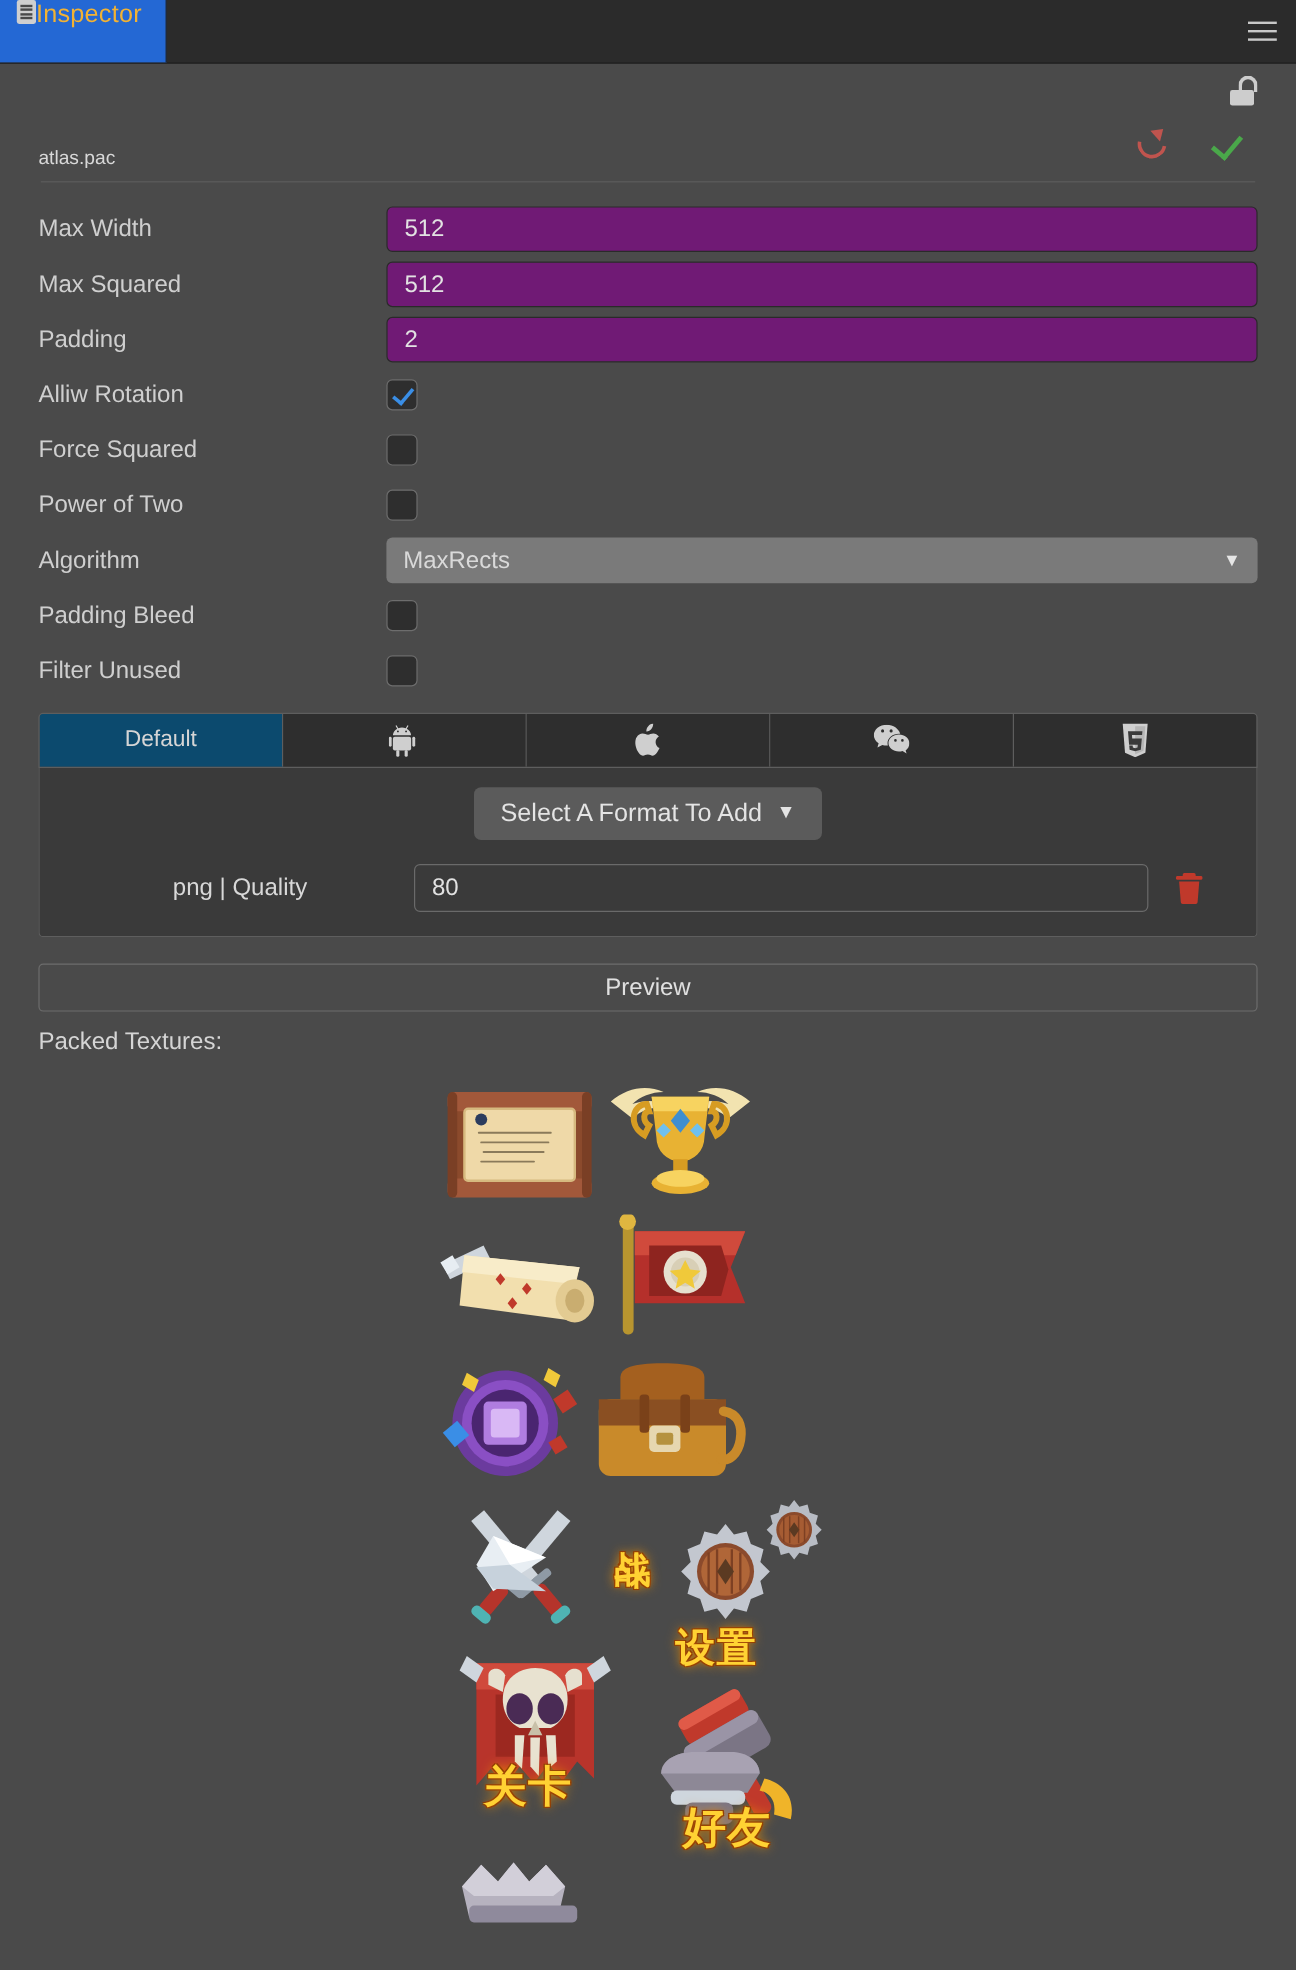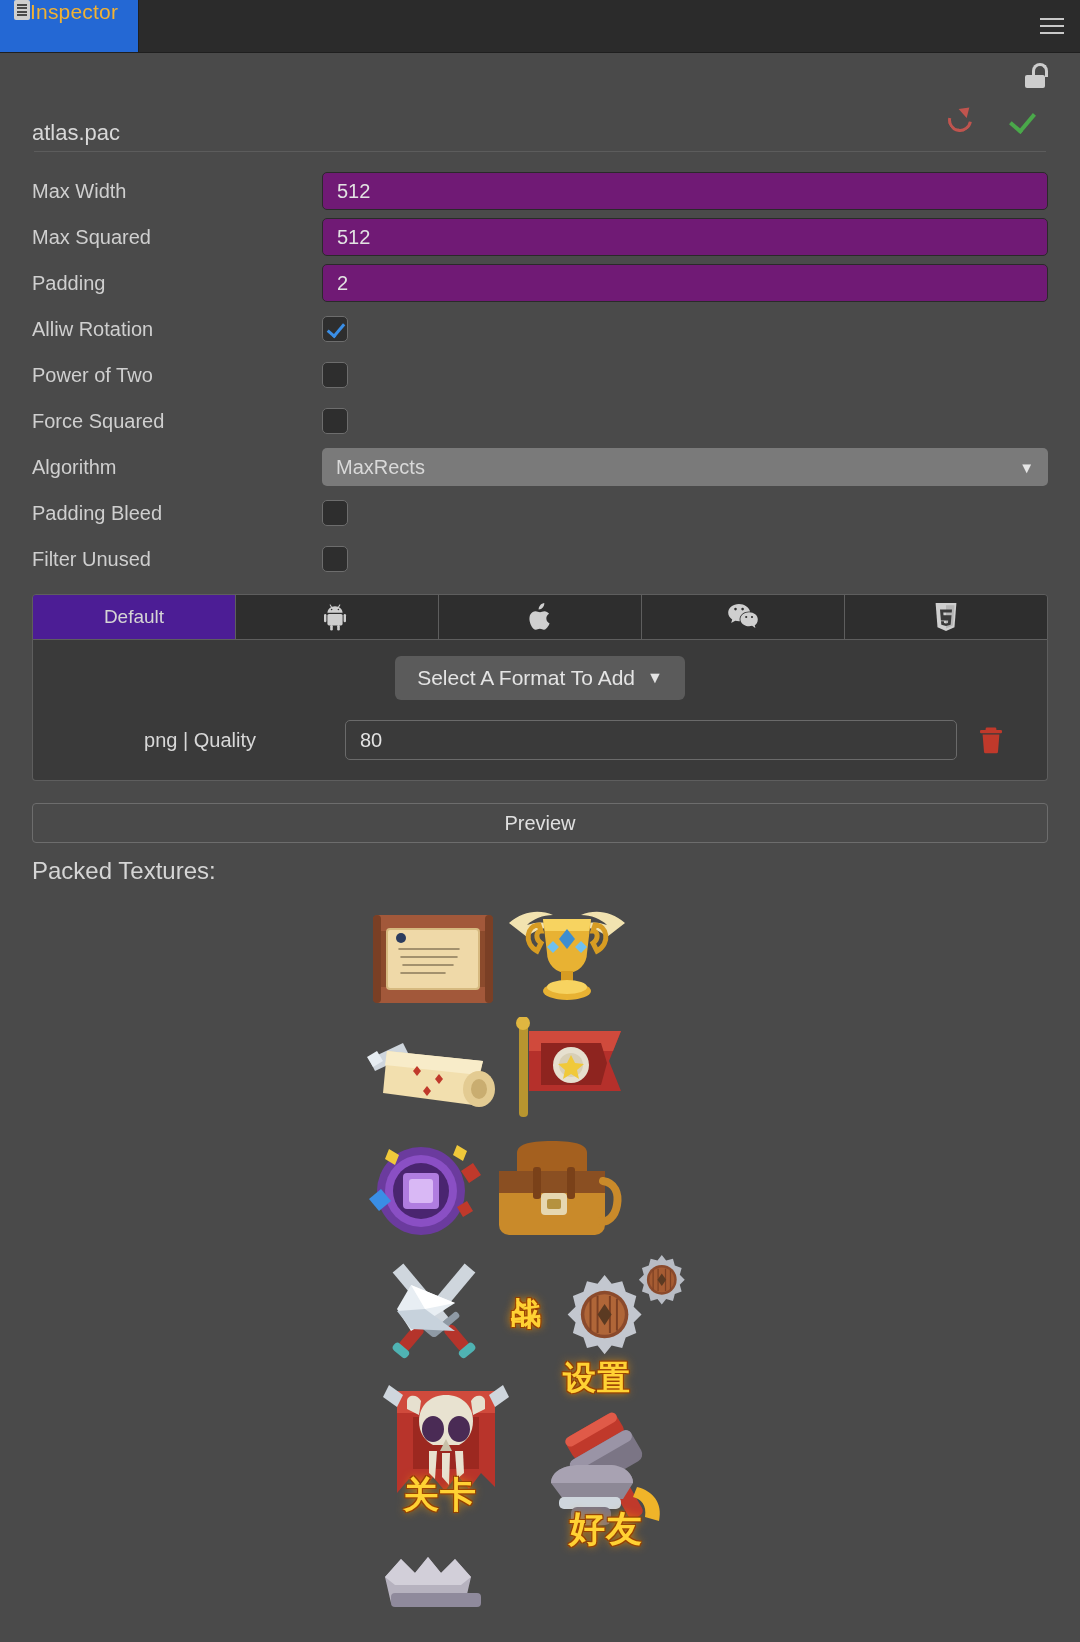--- a/index.html
+++ b/index.html
@@ -43,21 +43,21 @@
     background: #cdcdcd; border-radius: 2px;
   }
   .lock-icon .shackle {
     position: absolute; left: 10px; top: 0px; width: 16px; height: 14px;
     border: 3px solid #cdcdcd; border-bottom: none;
     border-radius: 9px 9px 0 0;
   }
   .filerow {
     display: flex; align-items: center; height: 62px;
   }
-  .filename { color: #d8d8d8; font-size: 22px; flex: 1; margin-top: 25px; }
+  .filename { color: #d8d8d8; font-size: 16px; flex: 1; margin-top: 25px; }
   .hdr-actions { display: flex; align-items: center; gap: 36px; padding-right: 8px; }
   .refresh-icon {
     width: 28px; height: 28px; position: relative; cursor: pointer;
   }
   .refresh-icon .ring {
     position: absolute; inset: 2px; border: 3px solid #c0544e;
     border-radius: 50%; border-top-color: transparent; border-right-color: transparent;
     transform: rotate(-35deg);
   }
   .refresh-icon .arrow {
@@ -105,21 +105,21 @@
   .platform-tabs {
     display: flex; border: 1px solid #5e5e5e; border-radius: 4px 4px 0 0;
     overflow: hidden;
   }
   .ptab {
     flex: 1; height: 44px; display: flex; align-items: center;
     justify-content: center; background: #2e2e2e; color: #d5d5d5;
     font-size: 19px; border-right: 1px solid #5e5e5e; cursor: pointer;
   }
   .ptab:last-child { border-right: none; }
-  .ptab.active { background: #4c1d95; }
+  .ptab.active { background: #0c4a6e; }
   .ptab svg { display: block; }
 
   
   .format-panel {
     background: #3a3a3a; border: 1px solid #5e5e5e; border-top: none;
     border-radius: 0 0 4px 4px; padding: 16px 0 20px 0;
   }
   .fmt-add-wrap { display: flex; justify-content: center; }
   .fmt-add {
     background: #5b5b5b; border-radius: 6px; color: #e4e4e4;
@@ -137,21 +137,21 @@
   }
   .trash { width: 68px; display: flex; justify-content: center; cursor: pointer; }
   .trash svg { display: block; }
 
   
   .preview-btn {
     margin: 22px 32px 0 32px; height: 40px; border: 1px solid #6d6d6d;
     border-radius: 4px; background: #4a4a4a; color: #e0e0e0; font-size: 20px;
     display: flex; align-items: center; justify-content: center; cursor: pointer;
   }
-  .packed-label { margin: 14px 32px 0 32px; color: #d5d5d5; font-size: 24px; }
+  .packed-label { margin: 14px 32px 0 32px; color: #d5d5d5; font-size: 20px; }
 
   
   .tex-area { position: relative; flex: 1; margin-top: 6px; overflow: hidden; }
   .tex-canvas { position: absolute; left: 355px; top: 0; width: 330px; height: 760px; }
   .tex { position: absolute; }
   .tex svg { display: block; width: 100%; height: 100%; }
   .cn {
     position: absolute; font-family: "DejaVu Sans", sans-serif; font-weight: bold;
     color: #ffd233; text-shadow:
       0 0 3px #b5560b, 1px 1px 0 #8a3a00, -1px 1px 0 #8a3a00,
@@ -226,28 +226,28 @@
     </div>
 
     <div class="row">
       <div class="label">Alliw Rotation</div>
       <div class="field">
         <div class="checkbox checked"></div>
       </div>
     </div>
 
     <div class="row">
+      <div class="label">Force Squared</div>
+      <div class="field">
+        <div class="checkbox"></div>
+      </div>
+    </div>
+
+    <div class="row">
       <div class="label">Power of Two</div>
-      <div class="field">
-        <div class="checkbox"></div>
-      </div>
-    </div>
-
-    <div class="row">
-      <div class="label">Force Squared</div>
       <div class="field">
         <div class="checkbox"></div>
       </div>
     </div>
 
     <div class="row">
       <div class="label">Algorithm</div>
       <div class="field">
         <div class="select">
           <span>MaxRects</span>

